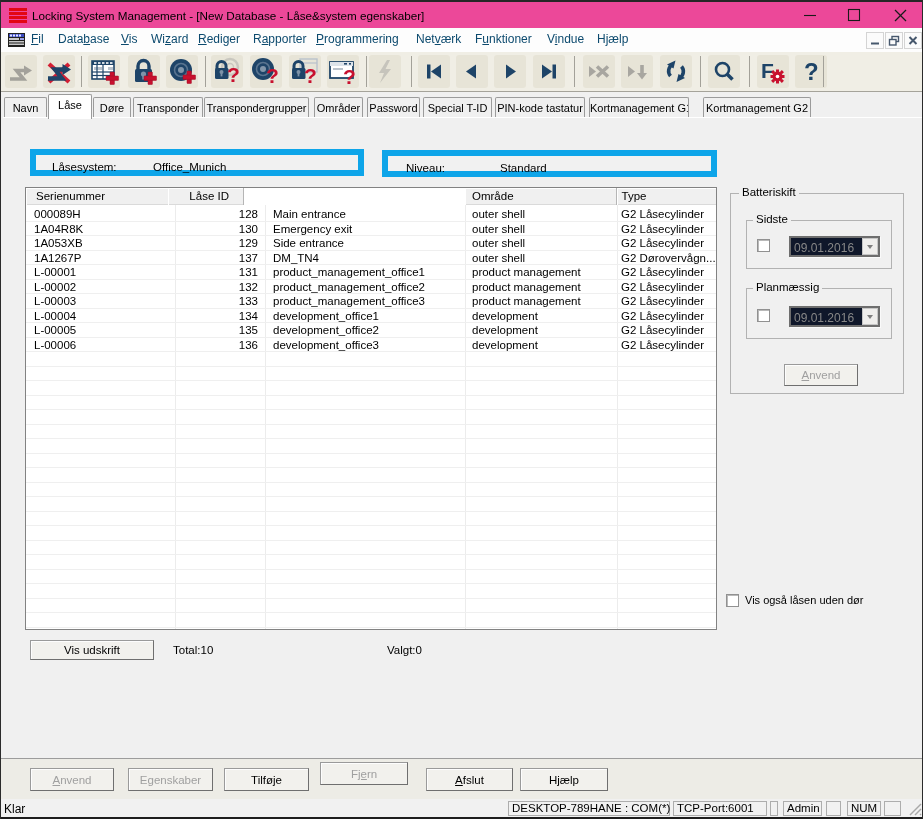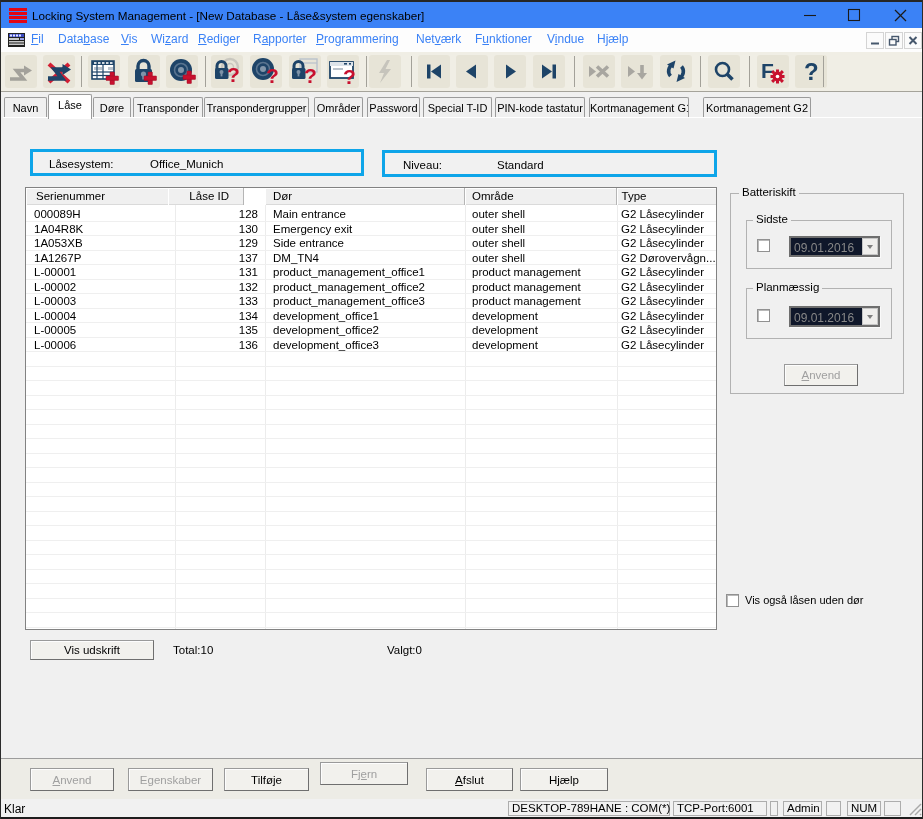--- a/index.html
+++ b/index.html
@@ -2,39 +2,39 @@
 <html><head>
 <meta charset="utf-8">
 <style>
 * { margin:0; padding:0; box-sizing:border-box; }
 html,body { width:923px; height:819px; overflow:hidden; }
 body { position:relative; font-family:"Liberation Sans", sans-serif; background:#f0f0f0;
   border-left:1px solid #2b2b2b; border-right:1px solid #2b2b2b; }
 .abs { position:absolute; }
 
 #topborder { left:0; top:0; width:921px; height:2px; background:#262626; }
-#titlebar { left:0; top:2px; width:921px; height:26px; background:#3b82f6; }
+#titlebar { left:0; top:2px; width:921px; height:26px; background:#ec4899; }
 #title-text { left:31px; top:7px; font-size:11.7px; color:#000; white-space:nowrap; }
 
 #menubar { left:0; top:28px; width:921px; height:24px; background:#fdfdfd; }
-.mi { position:absolute; top:4px; font-size:12px; color:#3b82f6; white-space:nowrap; }
+.mi { position:absolute; top:4px; font-size:12px; color:#0c4a6e; white-space:nowrap; }
 .mi u { text-decoration:underline; }
 .mdibtn { position:absolute; top:4px; width:18px; height:17px; border:1px solid #d4d4d4; background:#fbfbfb; }
 
 #toolbar { left:0; top:52px; width:921px; height:40px; background:#f0eee5; border-bottom:1px solid #a5a39a; }
 .tbtn { position:absolute; top:3px; width:32px; height:33px; background:#e7e4d7; border-radius:3px; }
 .tsep { position:absolute; top:4px; width:1px; height:31px; background:#a3a199; }
 .tbtn svg { position:absolute; left:0; top:0; }
 
 .tab { position:absolute; top:97px; height:21px; background:#f0f0f0; border:1px solid #9b9b9b; border-bottom:none;
   border-radius:2px 2px 0 0; font-size:11px; color:#000; text-align:center; line-height:20px; white-space:nowrap; overflow:hidden; }
 .tab.active { top:94px; height:25px; background:#ffffff; z-index:5; }
 #pane-top { left:2px; top:117px; width:919px; height:1px; background:#ffffff; }
 
-.fbox { position:absolute; border:3px solid #0ea5e9; background:#f1f1f1; font-size:11.5px; }
+.fbox { position:absolute; border:6px solid #0ea5e9; background:#f1f1f1; font-size:11.5px; }
 
 #tbl { left:24px; top:187px; width:692px; height:443px; background:#ffffff; border:1px solid #828282; }
 .th { position:absolute; top:0; height:17px; background:#f0f0f0; border-right:1px solid #b5b5b5;
   box-shadow:inset 1px 1px 0 #ffffff, inset 0 -1px 0 #dadada; font-size:11.5px; line-height:17px; color:#000; }
 .col { position:absolute; top:17px; bottom:0; width:1px; background:#ececec; }
 .rowline { position:absolute; left:0; width:100%; height:1px; background:#efefef; }
 .cell { position:absolute; font-size:11.5px; line-height:14.5px; height:14.5px; color:#000; white-space:nowrap; }
 
 .grp { position:absolute; border:1px solid #b2b2b2; }
 .grp .lbl { position:absolute; top:-8px; background:#f0f0f0; font-size:11.5px; padding:0 3px; white-space:nowrap; }
@@ -310,21 +310,20 @@
     <span class="abs" style="left:16px;top:6px">Låsesystem:</span>
     <span class="abs" style="left:117px;top:6px">Office_Munich</span>
   </div>
   <div class="fbox" style="left:381px;top:150px;width:335px;height:27px">
     <span class="abs" style="left:18px;top:6px">Niveau:</span>
     <span class="abs" style="left:112px;top:6px">Standard</span>
   </div>
   <div class="abs" id="tbl">
     <div class="th" style="left:0;width:149px;padding-left:10px">Serienummer</div>
     <div class="th" style="left:142px;width:76px;text-align:right;padding-right:14px">Låse ID</div>
-    <div class="th" style="left:239px;width:200px;padding-left:8px">Dør</div>
     <div class="th" style="left:439px;width:151.5px;padding-left:7px">Område</div>
     <div class="th" style="left:590.5px;width:99px;padding-left:5px;border-right:none">Type</div>
     <div class="col" style="left:149px"></div>
     <div class="col" style="left:239px"></div>
     <div class="col" style="left:439px"></div>
     <div class="col" style="left:590.5px"></div>
     <div class="cell" style="left:8px;top:19.0px">000089H</div>
     <div class="cell" style="left:149px;width:83px;top:19.0px;text-align:right">128</div>
     <div class="cell" style="left:247px;top:19.0px">Main entrance</div>
     <div class="cell" style="left:446px;top:19.0px">outer shell</div>

